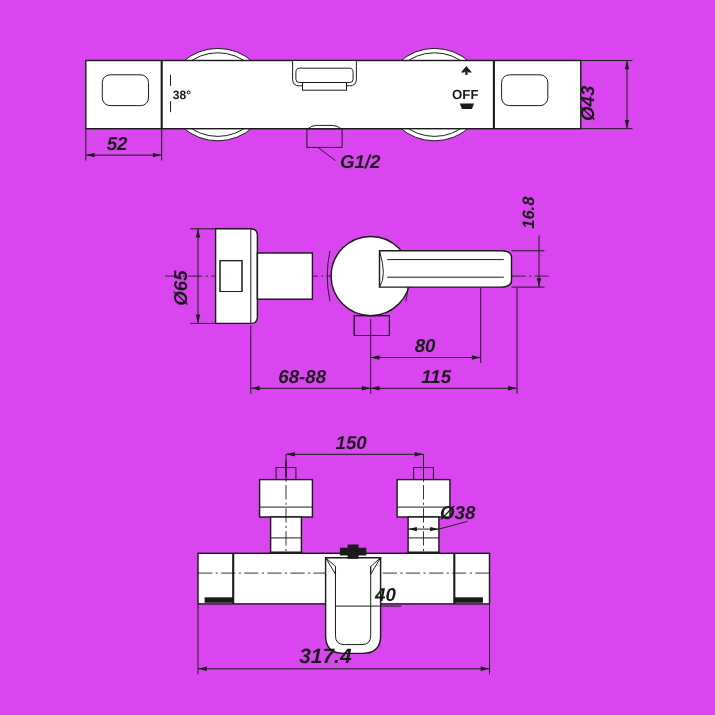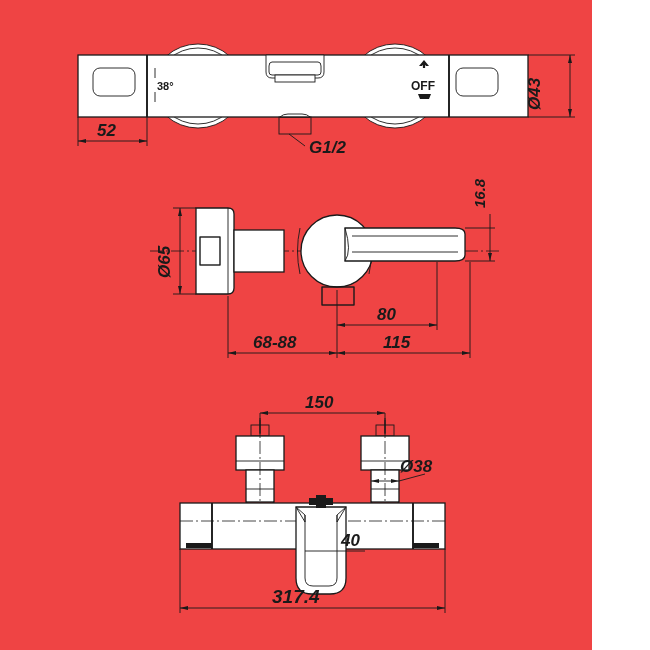--- a/index.html
+++ b/index.html
@@ -2,21 +2,21 @@
 <html><head>
 <meta charset="utf-8">
 <title>Technical Drawing</title>
 <style>
   html,body{margin:0;padding:0;background:#ffffff;}
   body{
     width:650px;height:650px;
     font-family:"Liberation Sans", sans-serif;
     overflow:hidden;
   }
-  #sheet{position:relative;width:592px;height:650px;background:#ef4444;}
+  #sheet{position:relative;width:650px;height:650px;background:#d946ef;}
   svg{display:block;}
   .dimtext{
     font-family:"Liberation Sans", sans-serif;
     font-style:italic;
     font-weight:bold;
     fill:#1a1a1a;
   }
   .lbl-lg{font-size:17px;}
   .lbl-md{font-size:15px;}
   .lbl-sm{font-size:11px;font-style:normal;}

